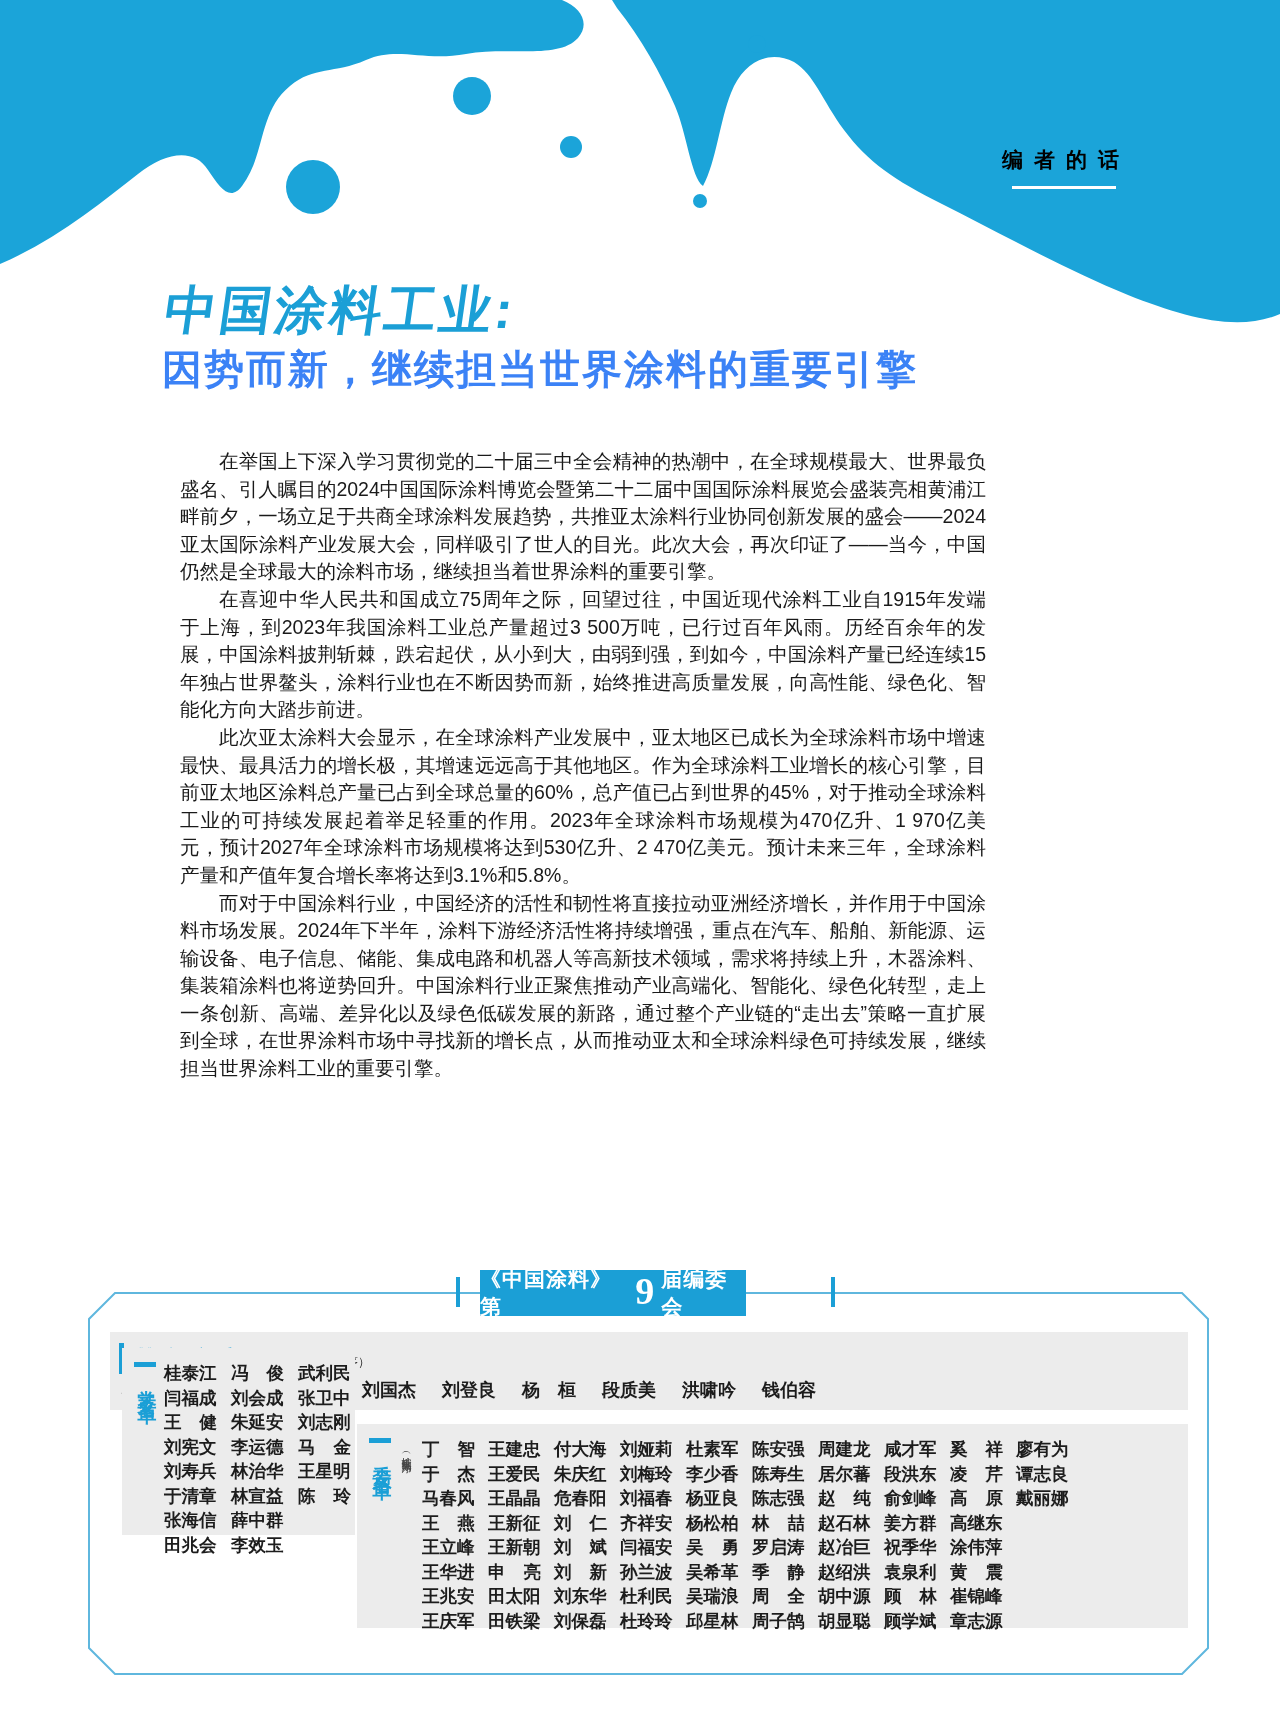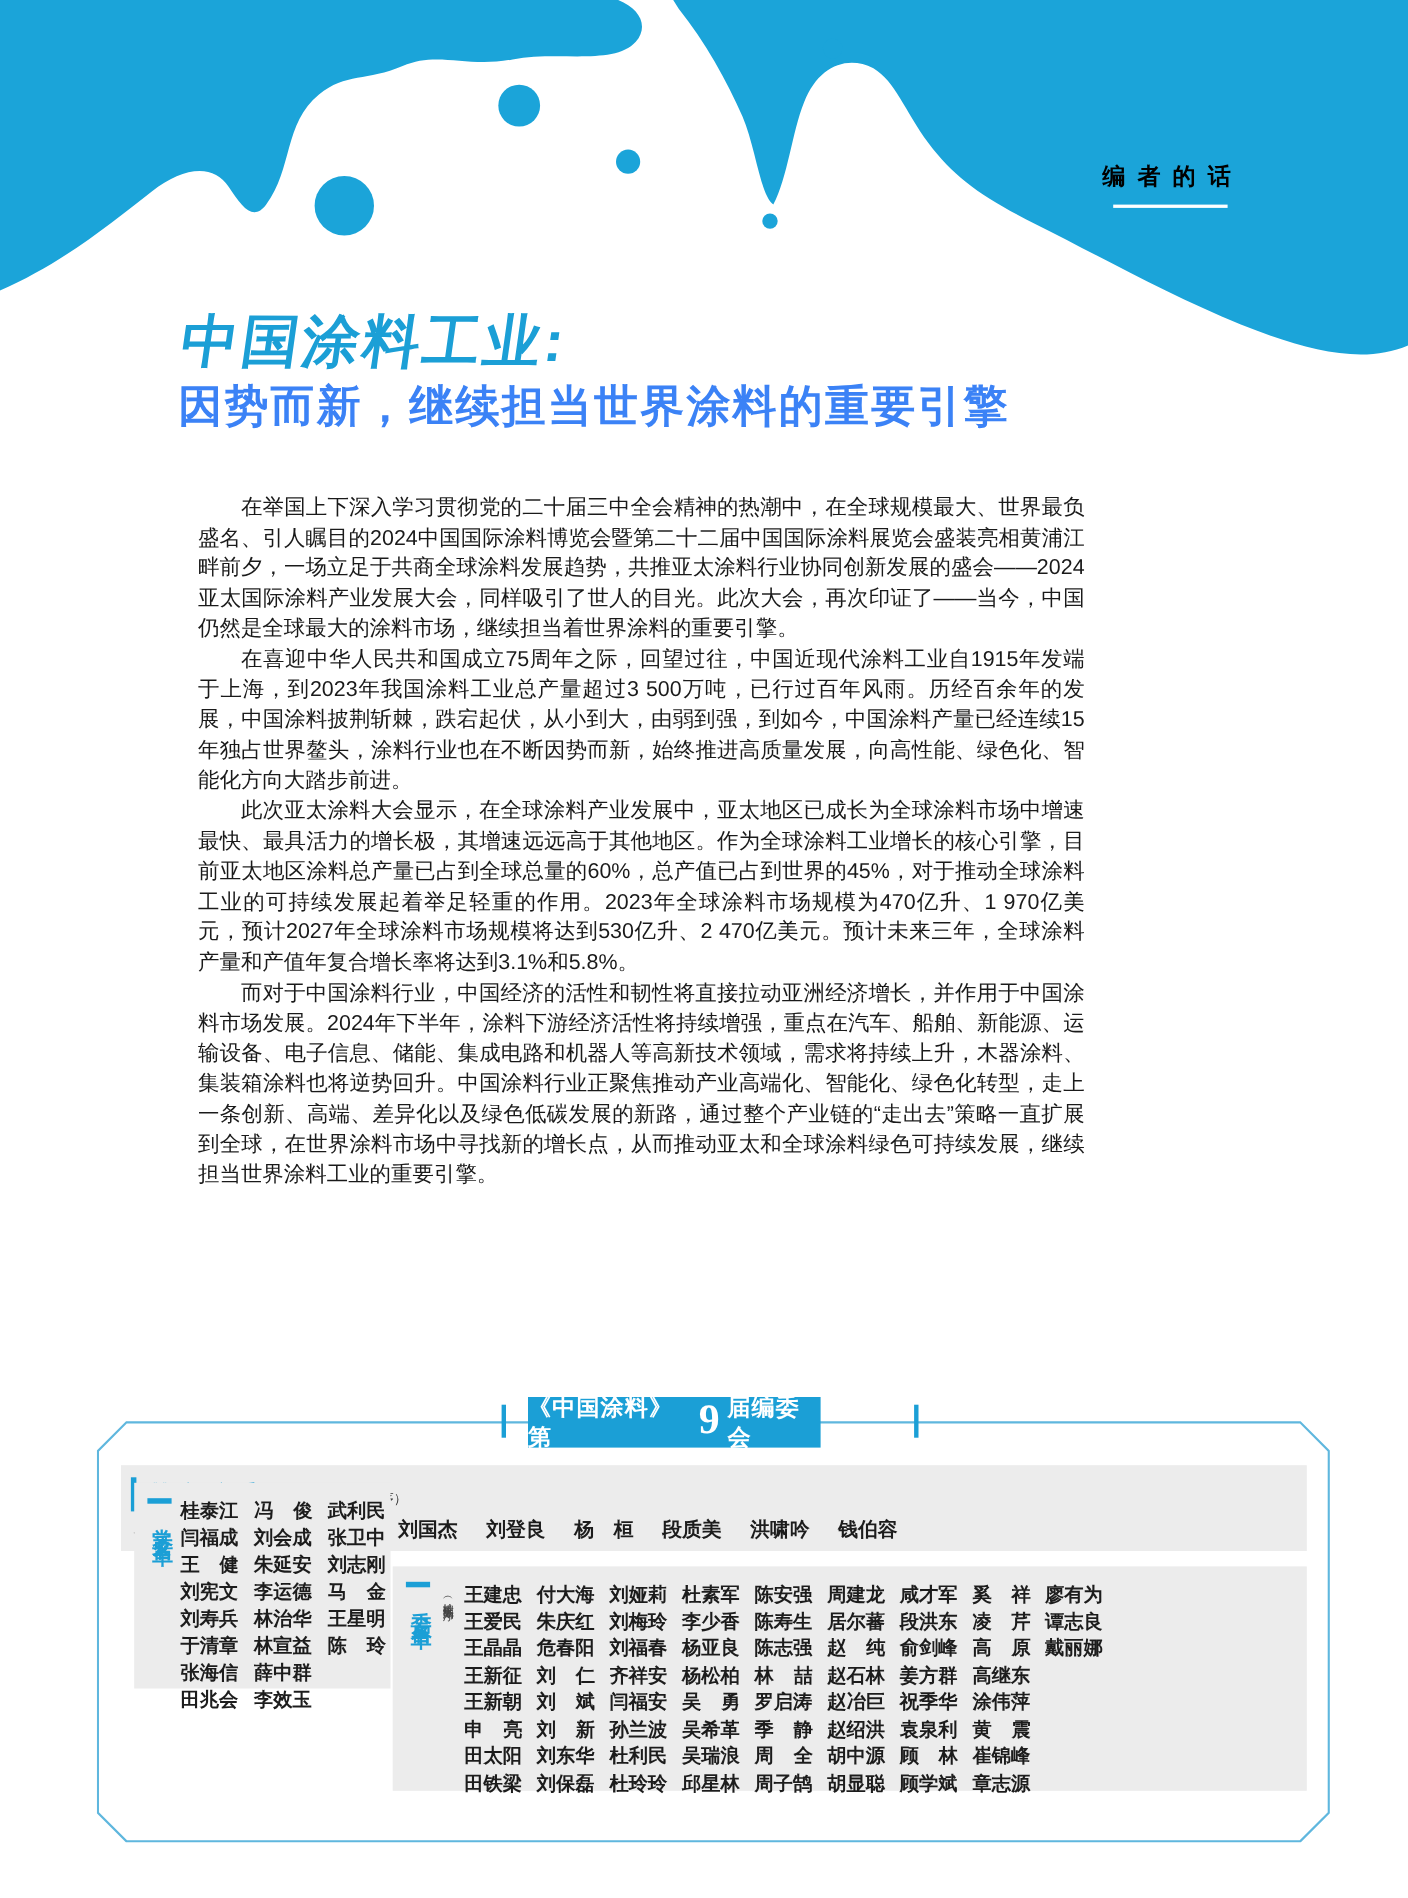--- a/index.html
+++ b/index.html
@@ -182,20 +182,30 @@
 </div>
 
 <div class="gray-box members">
   <div class="vlabel">
     <div class="vbar"></div>
     <div class="vtext">委员名单</div>
   </div>
   <div class="vnote">（按姓氏笔划为序）</div>
   <div class="cols">
     <div class="col">
+        <span class="name n2">丁智</span>
+        <span class="name n2">于杰</span>
+        <span class="name">马春风</span>
+        <span class="name n2">王燕</span>
+        <span class="name">王立峰</span>
+        <span class="name">王华进</span>
+        <span class="name">王兆安</span>
+        <span class="name">王庆军</span>
+      </div>
+    <div class="col">
         <span class="name">王建忠</span>
         <span class="name">王爱民</span>
         <span class="name">王晶晶</span>
         <span class="name">王新征</span>
         <span class="name">王新朝</span>
         <span class="name n2">申亮</span>
         <span class="name">田太阳</span>
         <span class="name">田铁梁</span>
       </div>
     <div class="col">

